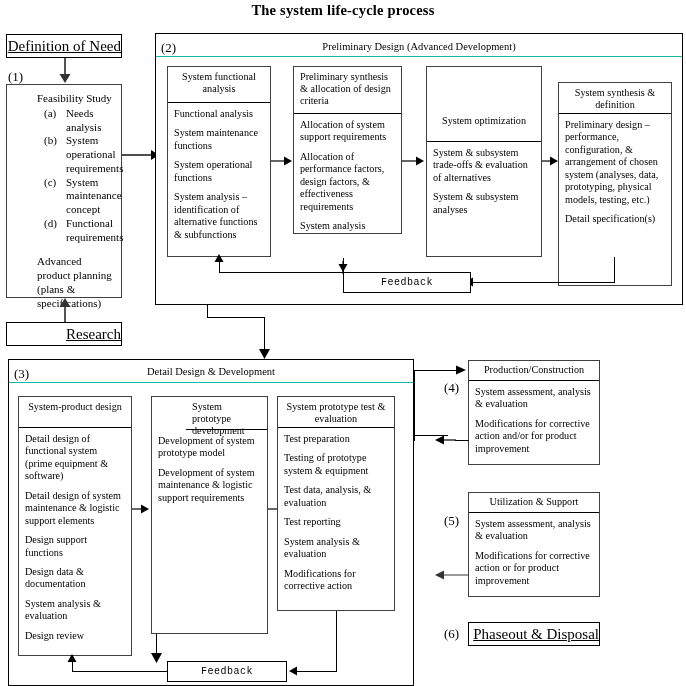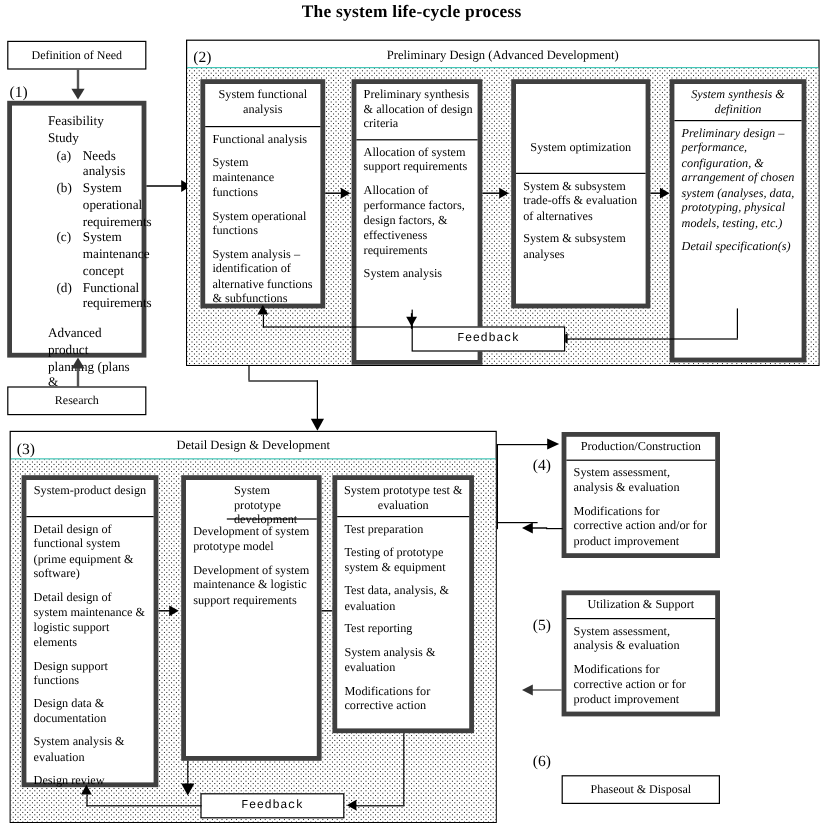--- a/index.html
+++ b/index.html
@@ -22,33 +22,33 @@
       radial-gradient(#000 0.6px, transparent 0.7px);
     background-size:4px 4px,4px 4px;
     background-position:0 0,2px 2px;
   }
   .hdr{
     position:absolute;left:0;top:0;width:100%;
     text-align:center;font-size:10.5px;line-height:1.25;
     padding:3px 2px;box-sizing:border-box;
   }
   .hdrline{border-bottom:1px solid #14b8a6;}
-  .card{position:absolute;box-sizing:border-box;border:4px solid #404040;background:#fff;}
+  .card{position:absolute;box-sizing:border-box;border:1px solid #404040;background:#fff;}
   .card .ch{
     text-align:center;font-size:10.2px;line-height:1.2;
     padding:4px 4px 4px;border-bottom:1px solid #000;box-sizing:border-box;
   }
   .card .cb{font-size:10.2px;line-height:1.22;padding:5px 6px 4px;box-sizing:border-box;}
   .card .cb p{margin:0 0 7px 0;}
   .card .cb p:last-child{margin-bottom:0;}
   .num{position:absolute;font-size:13px;line-height:1;}
   .plain{
     position:absolute;box-sizing:border-box;border:1px solid #000;background:#fff;
-    display:flex;align-items:center;justify-content:center;
-    font-size:10px;text-align:center;
+    display:flex;align-items:center;justify-content:flex-end;
+    font-size:15px;text-align:center;text-decoration:underline;
   }
   .fb{
     position:absolute;box-sizing:border-box;border:1px solid #000;background:#fff;
     display:flex;align-items:center;justify-content:center;
     font-family:"Liberation Mono","DejaVu Sans Mono",monospace;
     font-size:10px;letter-spacing:.5px;
   }
   .lineh{position:absolute;background:#000;height:1px;}
   .linev{position:absolute;background:#000;width:1px;}
   svg.arrow{position:absolute;overflow:visible;}
@@ -126,21 +126,21 @@
     <p>System operational functions</p>
     <p>System analysis – identification of alternative functions &amp; subfunctions</p>
   </div>
 </div>
 
 <svg class="arrow" style="left:271px;top:155px;" width="22" height="12">
   <line x1="0" y1="6" x2="15" y2="6" stroke="#000" stroke-width="1.2"></line>
   <polygon points="13,1.5 13,10.5 21,6" fill="#000"></polygon>
 </svg>
 
-<div class="card" style="left:293px;top:66px;width:109px;height:238px;">
+<div class="card" style="left:293px;top:66px;width:109px;height:168px;">
   <div class="ch" style="height:47px;text-align:left;padding-left:6px;">Preliminary synthesis &amp; allocation of design criteria</div>
   <div class="cb">
     <p>Allocation of system support requirements</p>
     <p>Allocation of performance factors, design factors, &amp; effectiveness requirements</p>
     <p>System analysis</p>
   </div>
 </div>
 
 <svg class="arrow" style="left:402px;top:155px;" width="24" height="12">
   <line x1="0" y1="6" x2="16" y2="6" stroke="#000" stroke-width="1.2"></line>
@@ -153,21 +153,21 @@
     <p>System &amp; subsystem trade-offs &amp; evaluation of alternatives</p>
     <p>System &amp; subsystem analyses</p>
   </div>
 </div>
 
 <svg class="arrow" style="left:542px;top:155px;" width="18" height="12">
   <line x1="0" y1="6" x2="10" y2="6" stroke="#000" stroke-width="1.2"></line>
   <polygon points="8,1.5 8,10.5 16,6" fill="#000"></polygon>
 </svg>
 
-<div class="card" style="left:558px;top:66px;width:114px;height:236px;font-style:italic;">
+<div class="card" style="left:558px;top:82px;width:114px;height:204px;">
   <div class="ch" style="height:31px;">System synthesis &amp; definition</div>
   <div class="cb">
     <p>Preliminary design – performance, configuration, &amp; arrangement of chosen system (analyses, data, prototyping, physical models, testing, etc.)</p>
     <p>Detail specification(s)</p>
   </div>
 </div>
 
 <div class="linev" style="left:614px;top:257px;height:25px;"></div>
 <div class="lineh" style="left:471px;top:282px;width:144px;"></div>
 <svg class="arrow" style="left:463px;top:276px;" width="12" height="12">
@@ -291,15 +291,15 @@
     <p>System assessment, analysis &amp; evaluation</p>
     <p>Modifications for corrective action or for product improvement</p>
   </div>
 </div>
 <svg class="arrow" style="left:432px;top:569px;" width="38" height="12">
   <line x1="36" y1="6" x2="10" y2="6" stroke="#555" stroke-width="1.2"></line>
   <polygon points="12,1.5 12,10.5 3,6" fill="#333"></polygon>
 </svg>
 
 <div class="num" style="left:444px;top:627px;">(6)</div>
-<div class="plain" style="left:468px;top:622px;width:132px;height:24px;margin-top:24px;">
+<div class="plain" style="left:468px;top:622px;width:132px;height:24px;">
   <span>Phaseout &amp; Disposal</span>
 </div>
 
 </body></html>

